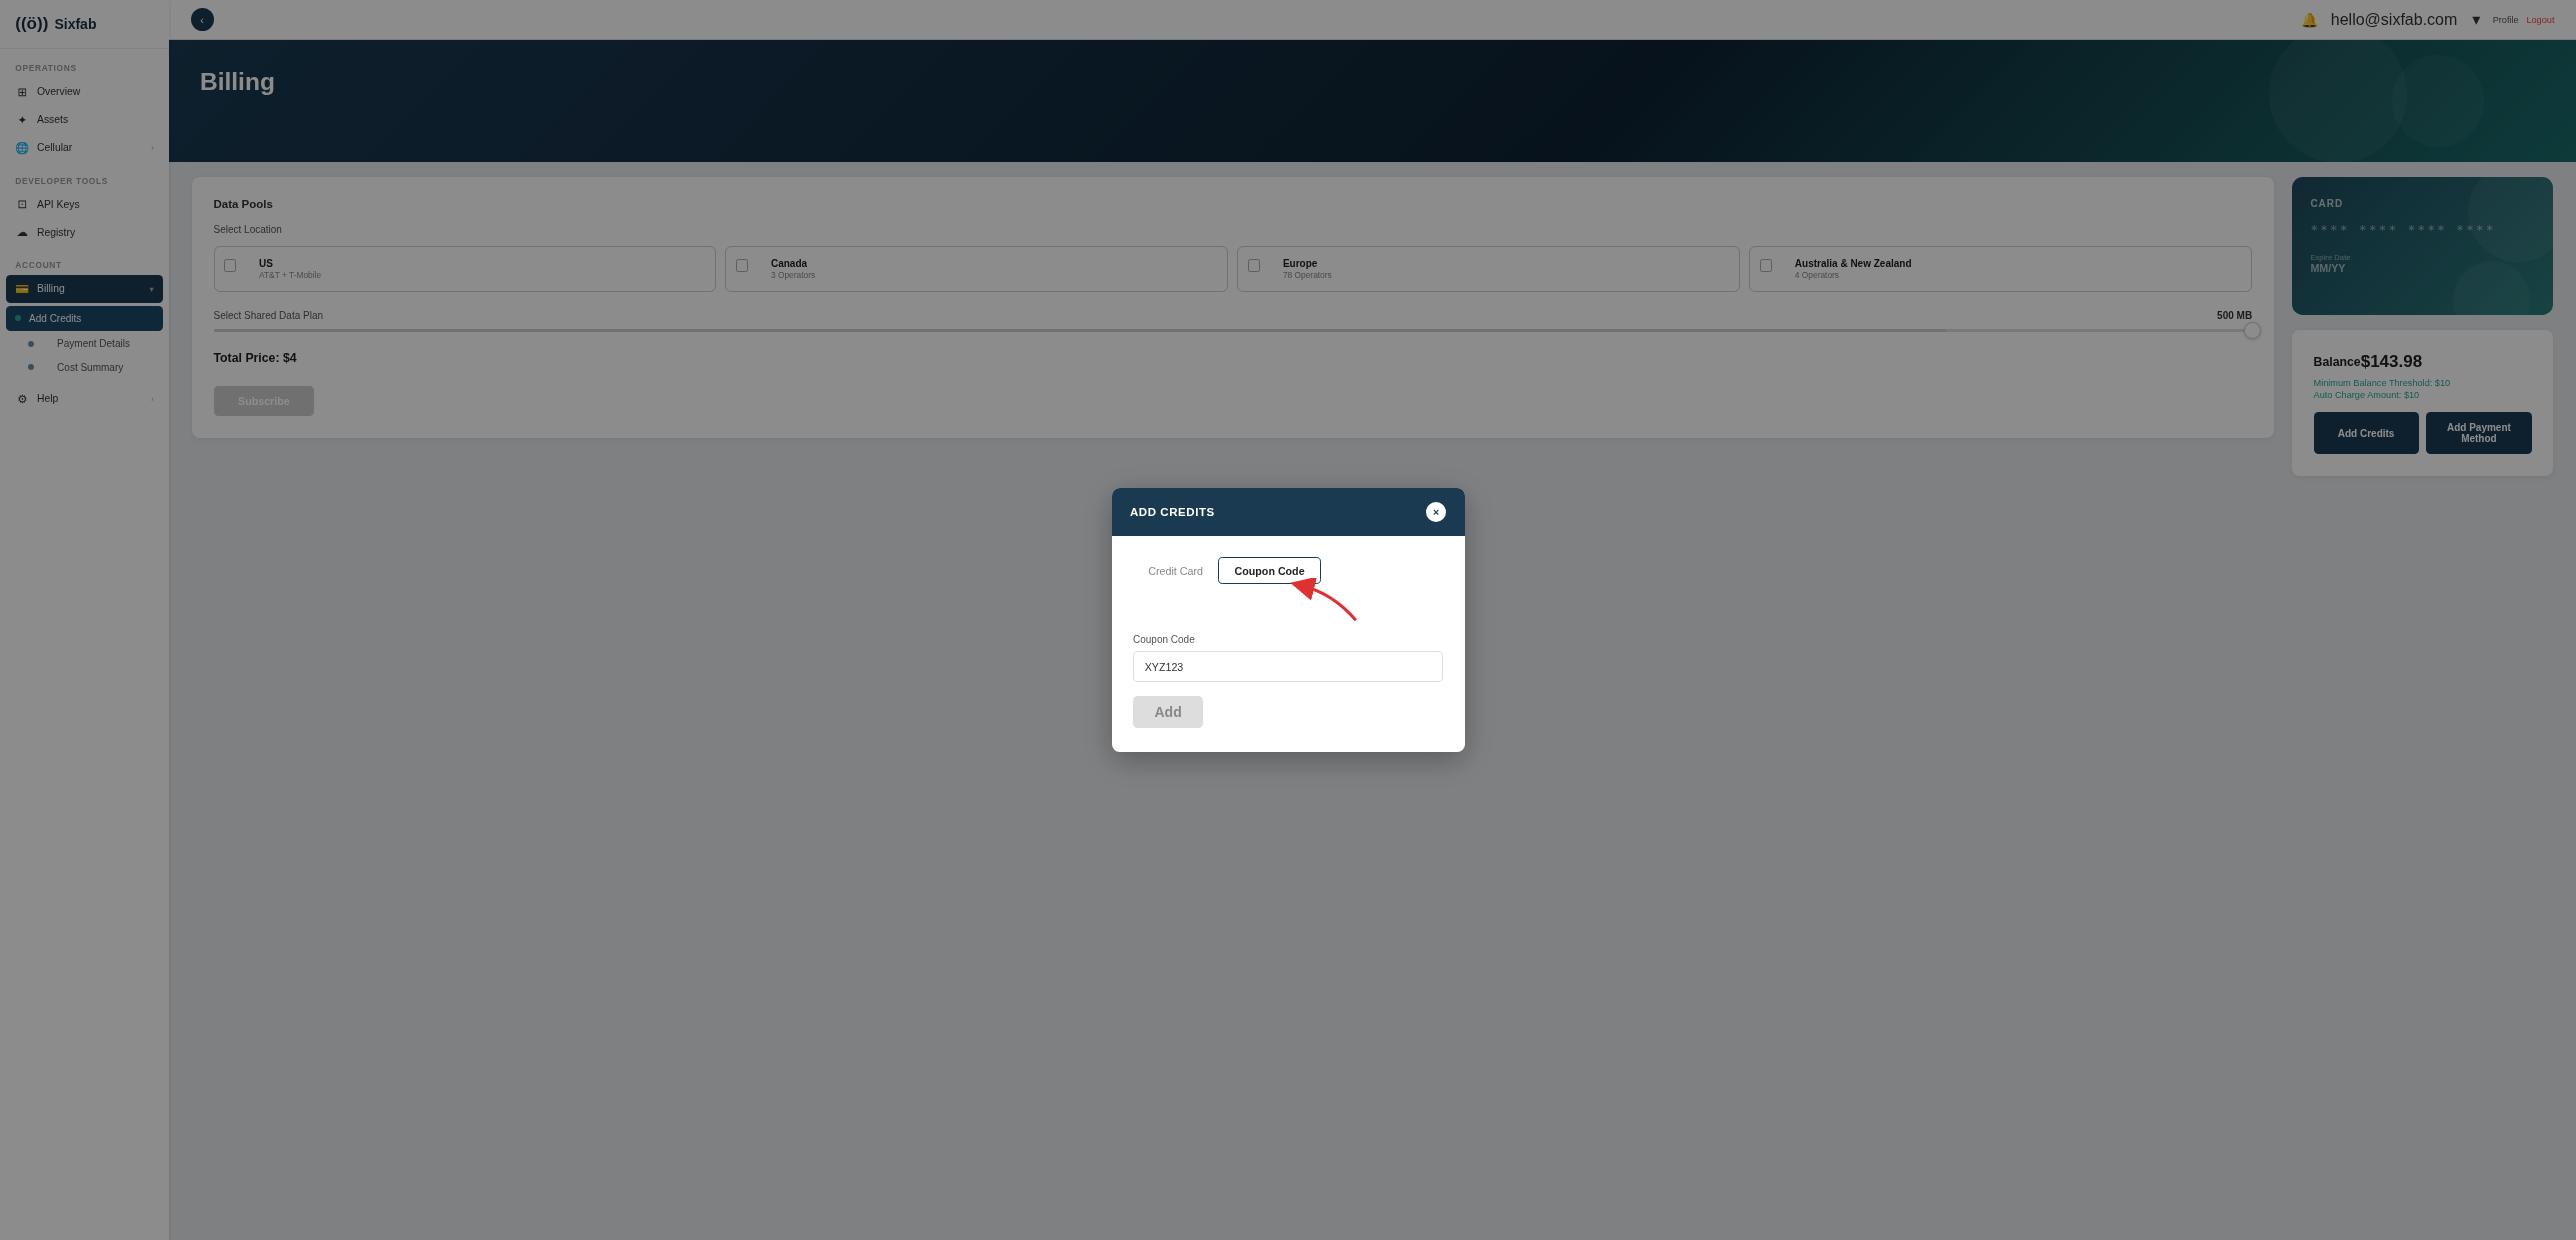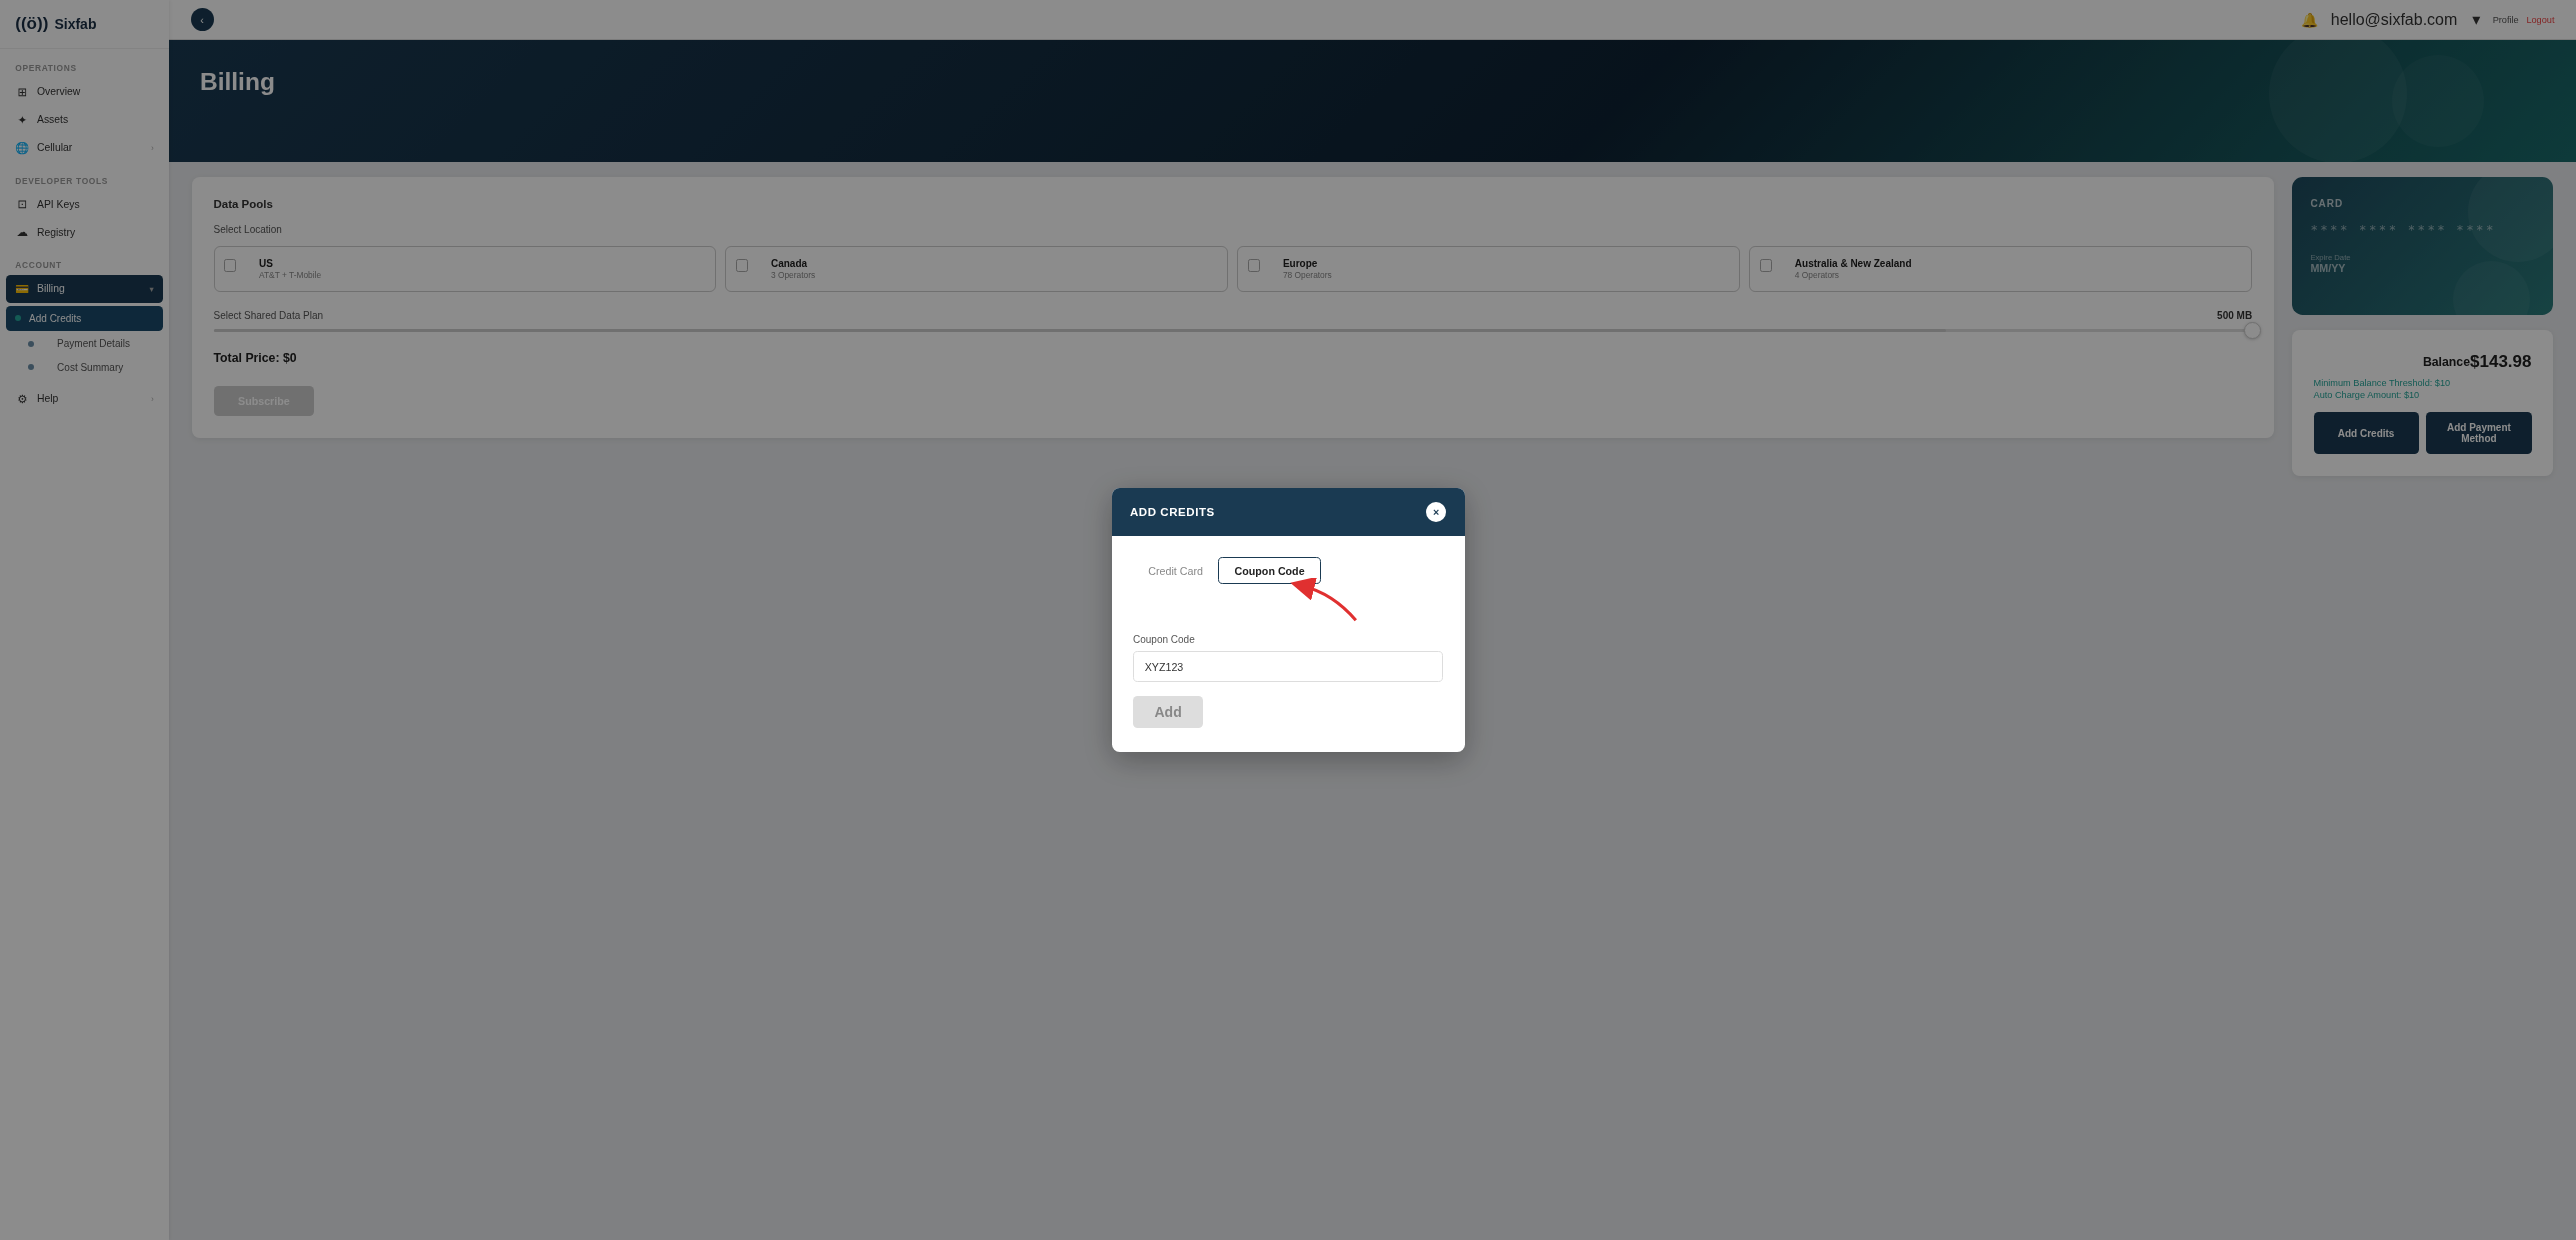--- a/index.html
+++ b/index.html
@@ -227,21 +227,21 @@
       border-radius: 50%;
       background: rgba(255,255,255,0.05);
     }
     .card-label { font-size: 10px; font-weight: 700; color: rgba(255,255,255,0.7); letter-spacing: 0.1em; margin-bottom: 14px; }
     .card-numbers { display: flex; gap: 9.2px; margin-bottom: 15.3px; }
     .card-number-group { color: rgba(255,255,255,0.5); font-size: 12.3px; letter-spacing: 0.2em; font-family: monospace; }
     .card-expire-label { font-size: 7.7px; color: rgba(255,255,255,0.5); }
     .card-expire-value { font-size: 10.7px; color: rgba(255,255,255,0.6); font-weight: 600; }
 
     
-    .balance-row { display: flex; justify-content: flex-end; align-items: center; margin-bottom: 6.1px; }
+    .balance-row { display: flex; justify-content: flex-start; align-items: center; margin-bottom: 6.1px; }
     .balance-label { font-size: 12.3px; font-weight: 700; color: #222; }
     .balance-value { font-size: 17px; font-weight: 700; color: #222; }
     .threshold-text { font-size: 9.2px; color: #26a69a; margin-bottom: 2.3px; }
     .action-row { display: flex; gap: 7.7px; margin-top: 12.3px; }
     .action-btn {
       flex: 1;
       background: #1a3a52;
       color: #fff;
       border: none;
       padding: 10px 7.7px;
@@ -467,21 +467,21 @@
           <div class="plan-row">
             <span class="plan-label">Select Shared Data Plan</span>
             <span class="plan-value">500 MB</span>
           </div>
           <div class="slider-container">
             <div class="slider-track">
               <div class="slider-fill"></div>
               <div class="slider-thumb"></div>
             </div>
           </div>
-          <div class="total-price">Total Price: $0</div>
+          <div class="total-price">Total Price: $4</div>
           <button class="subscribe-btn">Subscribe</button>
         </div>
       </div>
 
       <div class="billing-right">
         <div class="credit-card-display">
           <div class="credit-card-bg-circle"></div>
           <div class="credit-card-bg-circle2"></div>
           <div class="card-label">CARD</div>
           <div class="card-numbers">

